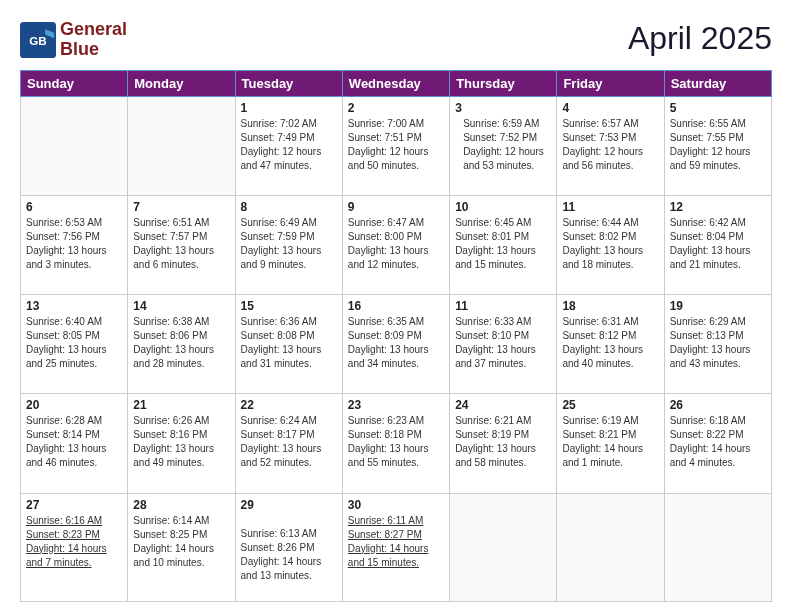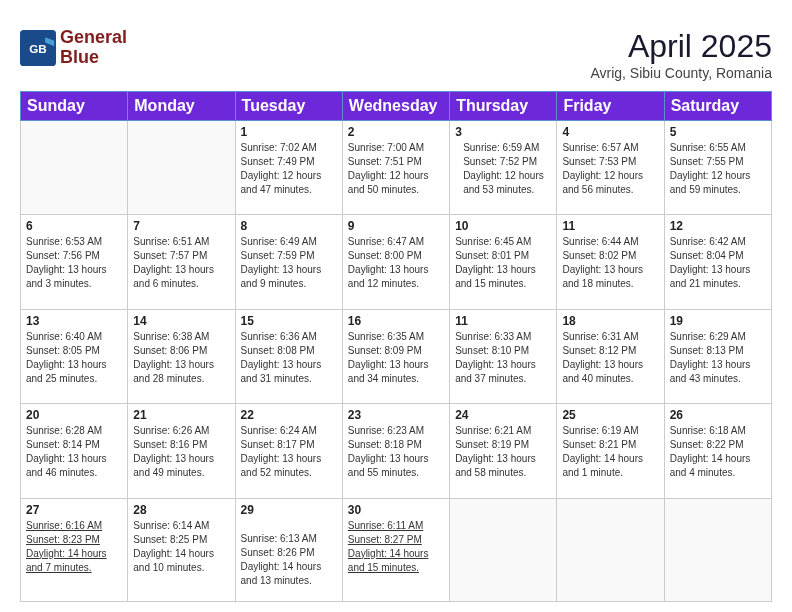--- a/index.html
+++ b/index.html
@@ -6,21 +6,21 @@
     body {
       width: 792px;
       height: 612px;
       font-family: Arial, sans-serif;
       background: #fff;
       overflow: hidden;
     }
     .page {
       width: 792px;
       height: 612px;
-      padding: 28px 20px 10px 20px;
+      padding: 20px 20px 10px 20px;
       display: flex;
       flex-direction: column;
     }
     .header {
       display: flex;
       justify-content: space-between;
       align-items: flex-start;
       margin-bottom: 10px;
     }
     .logo {
@@ -51,23 +51,23 @@
       color: #444;
       font-weight: 400;
     }
     .calendar {
       width: 100%;
       border-collapse: collapse;
       flex: 1;
       table-layout: fixed;
     }
     .calendar thead tr th {
-      background: #6d28d9;
+      background: #701a75;
       color: #fff;
-      font-size: 16px;
+      font-size: 13px;
       font-weight: bold;
       padding: 5px 6px;
       text-align: left;
       border: 1px solid #5a8fd0;
     }
     .calendar tbody tr td {
       border: 1px solid #ccc;
       vertical-align: top;
       padding: 4px 5px;
       font-size: 9.5px;
@@ -99,21 +99,20 @@
         <text x="20" y="26" text-anchor="middle" fill="white" font-size="13" font-family="Arial" font-weight="bold">GB</text>
         <polygon points="28,8 38,12 38,18 28,14" fill="#4a9fd4"></polygon>
       </svg>
       <div class="logo-text">
         <div>General</div>
         <div>Blue</div>
       </div>
     </div>
     <div class="title-block">
       <h1>April 2025</h1>
-      <h2>Avrig, Sibiu County, Romania</h2>
     </div>
   </div>
 
   <table class="calendar">
     <thead>
       <tr>
       <th>Sunday</th>
           <th>Monday</th>
           <th>Tuesday</th>
           <th>Wednesday</th>

